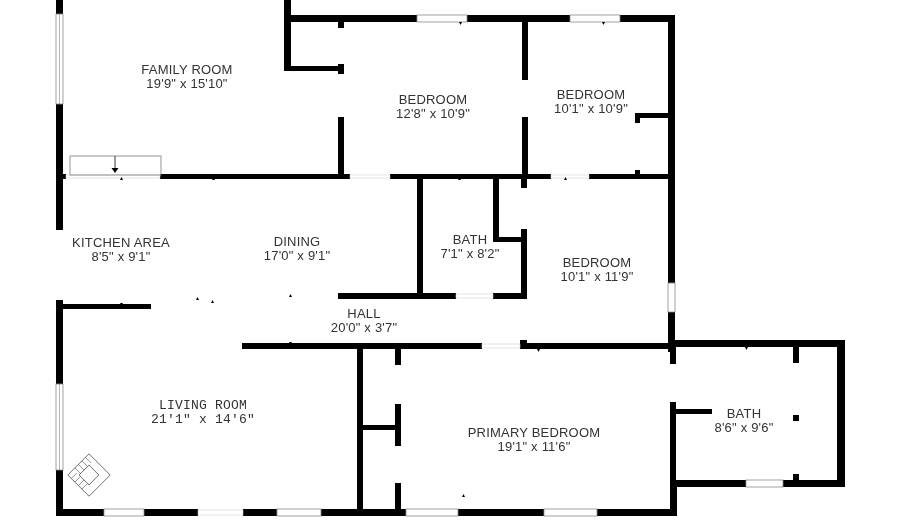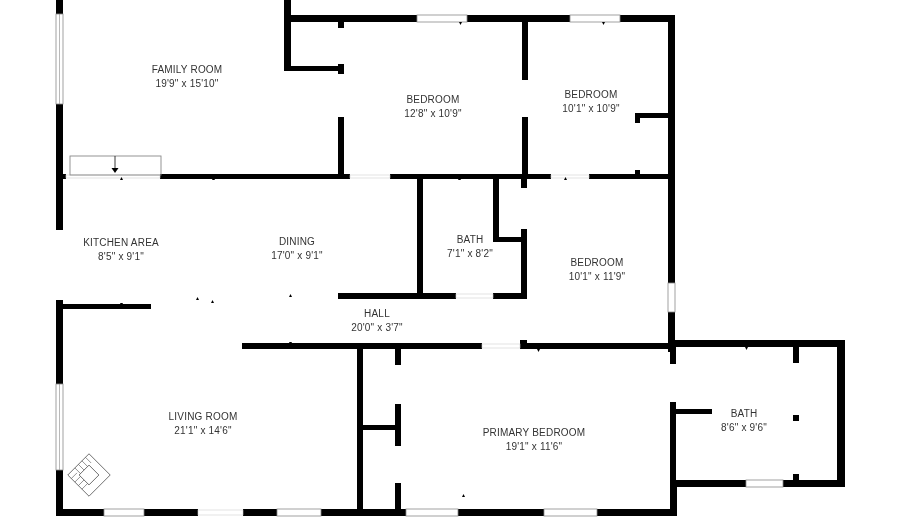--- a/index.html
+++ b/index.html
@@ -5,21 +5,21 @@
   html, body { margin: 0; padding: 0; background: #ffffff; }
   body { width: 900px; height: 529px; overflow: hidden; position: relative; }
   #plan { position: absolute; left: 0; top: 0; width: 900px; height: 529px; }
   .wall { fill: #000000; }
   .win { fill: #ffffff; stroke: #8a8a8a; stroke-width: 0.8; }
   .door-gap { fill: #ffffff; stroke: #cfcfcf; stroke-width: 0.6; }
   .marker { fill: #000000; }
   .label {
     position: absolute;
     font-family: "Liberation Sans", "DejaVu Sans", sans-serif;
-    font-size: 10px;
+    font-size: 13px;
     color: #333333;
     text-align: center;
     line-height: 14px;
     transform: translateX(-50%);
     white-space: nowrap;
     letter-spacing: 0.2px;
   }
   .label .dim { display: block; }
   .label .name { display: block; }
 </style>
@@ -191,25 +191,25 @@
   <span class="dim">17'0" x 9'1"</span>
 </div>
 <div class="label" style="left:470px;top:233px;">
   <span class="name">BATH</span>
   <span class="dim">7'1" x 8'2"</span>
 </div>
 <div class="label" style="left:597px;top:256px;">
   <span class="name">BEDROOM</span>
   <span class="dim">10'1" x 11'9"</span>
 </div>
-<div class="label" style="left:377px;top:307px;">
+<div class="label" style="left:364px;top:307px;">
   <span class="name">HALL</span>
   <span class="dim">20'0" x 3'7"</span>
 </div>
-<div class="label" style="left:203px;top:410px;">
+<div class="label" style="left:203px;top:399px;font-family:Liberation Mono, monospace;">
   <span class="name">LIVING ROOM</span>
   <span class="dim">21'1" x 14'6"</span>
 </div>
 <div class="label" style="left:534px;top:426px;">
   <span class="name">PRIMARY BEDROOM</span>
   <span class="dim">19'1" x 11'6"</span>
 </div>
 <div class="label" style="left:744px;top:407px;">
   <span class="name">BATH</span>
   <span class="dim">8'6" x 9'6"</span>

